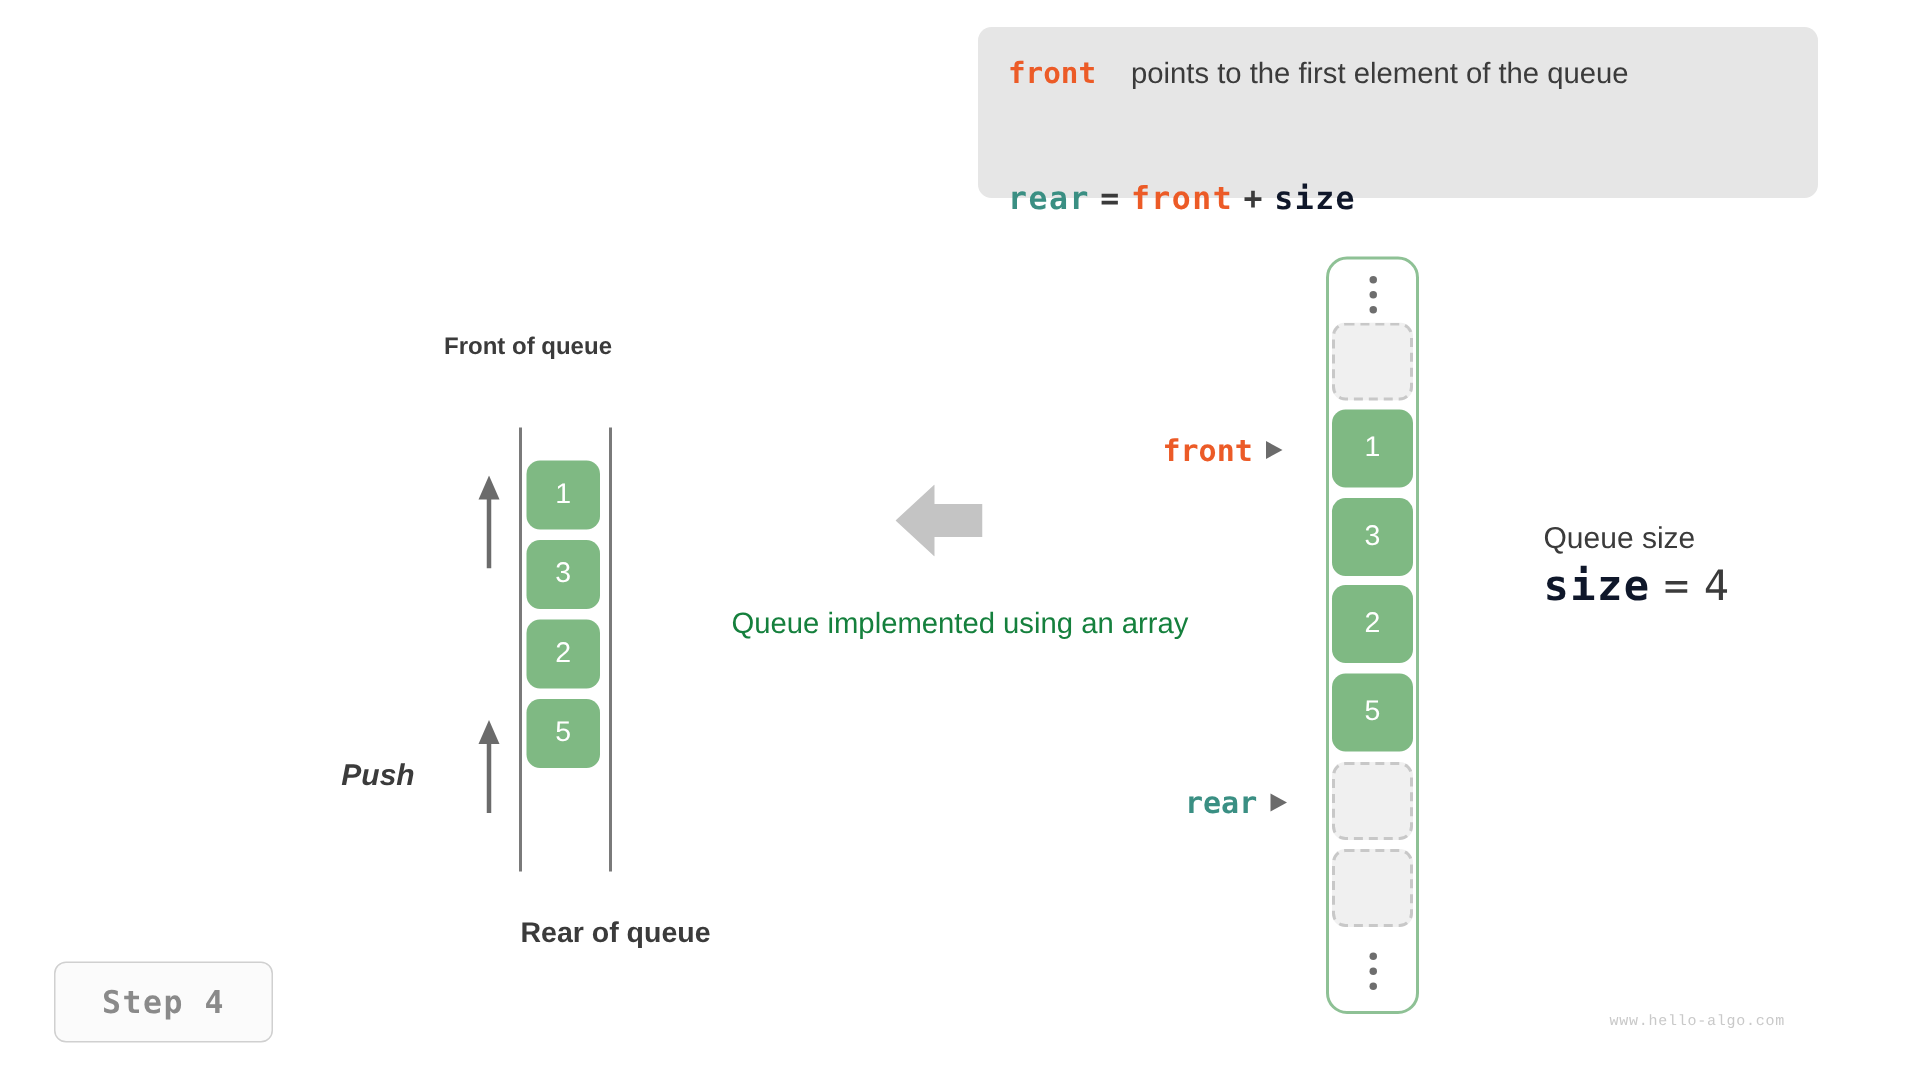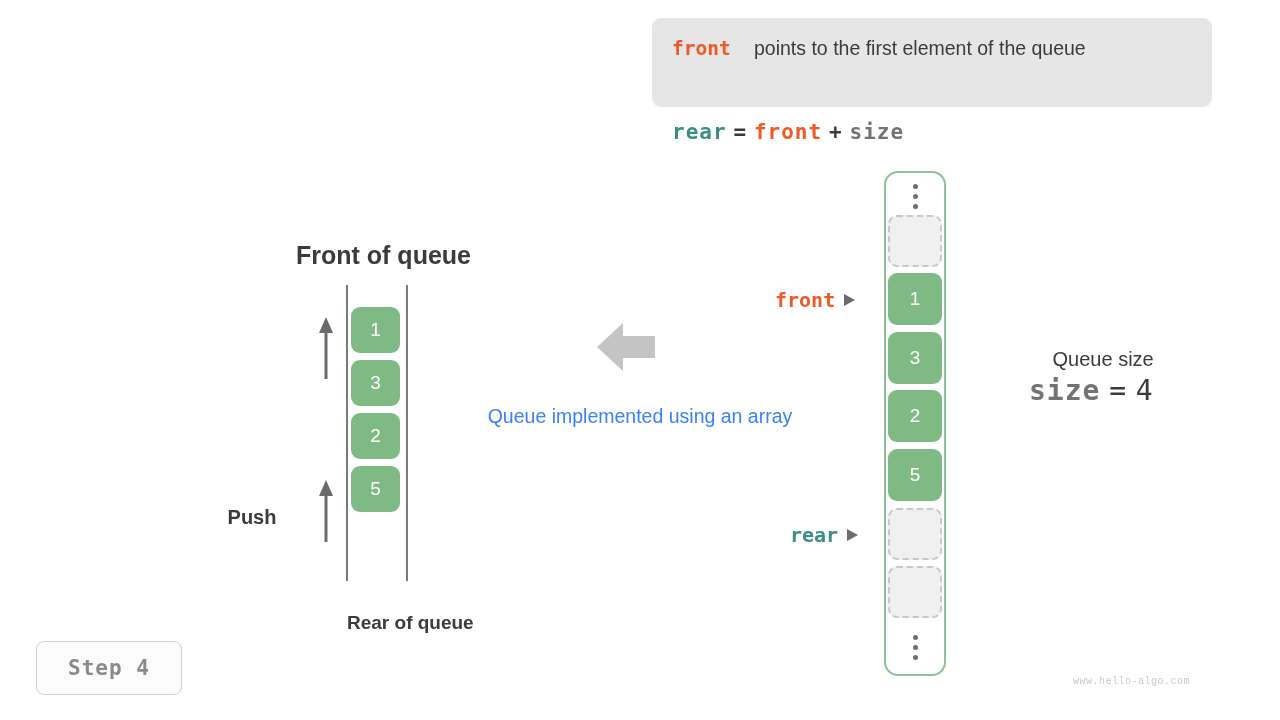--- a/index.html
+++ b/index.html
@@ -15,57 +15,57 @@
     font-family: "Liberation Sans", sans-serif;
     color: #3c3c3c;
   }
   .abs { position: absolute; }
 
   
   #legend-box {
     left: 652px;
     top: 18px;
     width: 560px;
-    height: 89px;
+    height: 114px;
     background: #e6e6e6;
     border-radius: 9px;
     box-sizing: border-box;
     padding: 12px 0 0 20px;
   }
   .legend-line {
     font-size: 19.5px;
     line-height: 37px;
     white-space: nowrap;
     color: #3b3b3b;
   }
   .mono {
     font-family: "DejaVu Sans Mono", "Liberation Mono", monospace;
     font-weight: bold;
   }
   .c-front { color: #ec5b27; }
   .c-rear  { color: #3a8f83; }
-  .c-size  { color: #737373; }
+  .c-size  { color: #0f172a; }
   .lw1 { display: inline-block; width: 82px; }
   .lw2 { display: inline-block; width: 74px; }
 
   
   #formula {
     left: 672px;
     top: 120px;
     font-size: 21px;
     letter-spacing: 1px;
     white-space: nowrap;
   }
   #formula .op { color: #3b3b3b; font-family: "DejaVu Sans Mono","Liberation Mono",monospace; font-weight: bold; }
 
   
   #front-of-queue-label {
     left: 296px;
-    top: 241px;
-    font-size: 25px;
+    top: 223px;
+    font-size: 16px;
     font-weight: bold;
     color: #3b3b3b;
     white-space: nowrap;
   }
   #rear-of-queue-label {
     left: 300px;
     top: 612px;
     font-size: 19px;
     font-weight: bold;
     color: #3b3b3b;
@@ -100,31 +100,31 @@
   #push-arrow { left: 318px; top: 480px; }
 
   .op-label {
     width: 140px;
     text-align: center;
     white-space: nowrap;
   }
   .op-label .t1 { font-size: 20px; font-weight: bold; color: #3b3b3b; display: block; line-height: 27px;}
   .op-label .t2 { font-size: 19px; color: #3b3b3b; display: block; line-height: 27px;}
   #pop-label  { left: 182px; top: 336px; }
-  #push-label { left: 182px; top: 504px; }
+  #push-label { left: 182px; top: 504px; font-style: italic; }
 
   
   #center-arrow { left: 597px; top: 323px; width: 58px; height: 48px; }
   #center-caption {
     left: 454px;
     top: 405px;
     width: 372px;
     text-align: center;
     font-size: 19.5px;
-    color: #3b82f6;
+    color: #15803d;
     white-space: nowrap;
   }
 
   
   #array-container {
     left: 884px;
     top: 171px;
     width: 62px;
     height: 505px;
     border: 2px solid #8ec195;
@@ -181,21 +181,21 @@
     width: 0; height: 0;
     border-top: 6px solid transparent;
     border-bottom: 6px solid transparent;
     border-left: 11px solid #6b6b6b;
   }
   #front-pointer { left: 775px; top: 288px; }
   #rear-pointer  { left: 790px; top: 523px; }
 
   
   #queue-size-block { left: 1029px; top: 344px; white-space: nowrap; }
-  #queue-size-block .title { font-size: 20px; color: #3b3b3b; line-height: 30px; text-align: right; }
+  #queue-size-block .title { font-size: 20px; color: #3b3b3b; line-height: 30px; }
   #queue-size-block .val   { font-size: 28px; line-height: 34px; letter-spacing: 1px; }
   #queue-size-block .val .num { font-family: "DejaVu Sans Mono","Liberation Mono",monospace; color: #3b3b3b; }
 
   
   #step-badge {
     left: 36px;
     top: 641px;
     width: 144px;
     height: 52px;
     border: 1px solid #d0d0d0;

